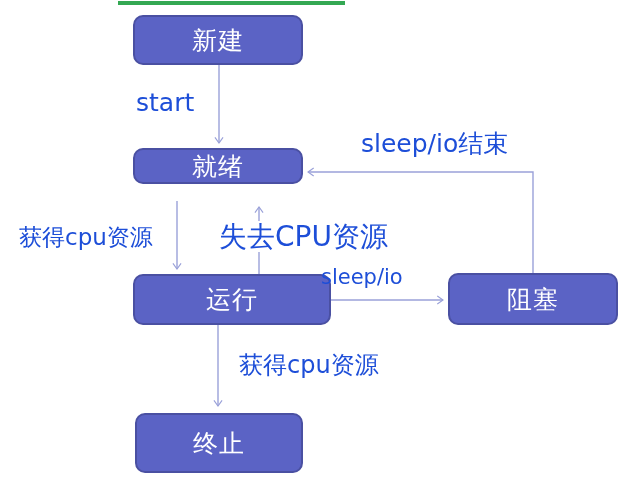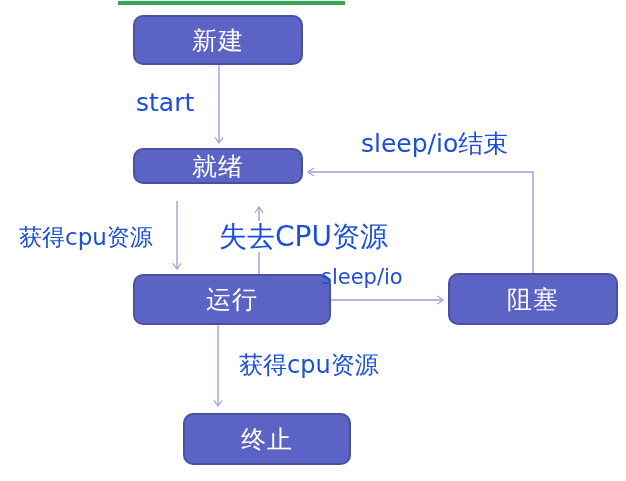--- a/index.html
+++ b/index.html
@@ -30,21 +30,21 @@
     border-radius:10px;
     color:#ffffff;
     font-size:25px;
     display:flex;align-items:center;justify-content:center;
     letter-spacing:1px;
   }
   .node-new        {left:133px;top:15px; width:170px;height:50px;}
   .node-ready      {left:133px;top:148px;width:170px;height:36px;}
   .node-running    {left:133px;top:274px;width:198px;height:51px;}
   .node-blocked    {left:448px;top:273px;width:170px;height:52px;}
-  .node-terminated {left:135px;top:413px;width:168px;height:52px;margin-left:48px;}
+  .node-terminated {left:135px;top:413px;width:168px;height:60px;}
   .edge-label{
     position:absolute;
     color:#1d4ed8;
     white-space:nowrap;
     line-height:1.15;
   }
   .lbl-start       {left:136px;top:89px; font-size:25px;}
   .lbl-acquire-cpu {left:19px; top:224px;font-size:23px;}
   .lbl-lose-cpu    {left:219px;top:221px;font-size:28px;}
   .lbl-sleep-io-end{left:361px;top:130px;font-size:25px;}

